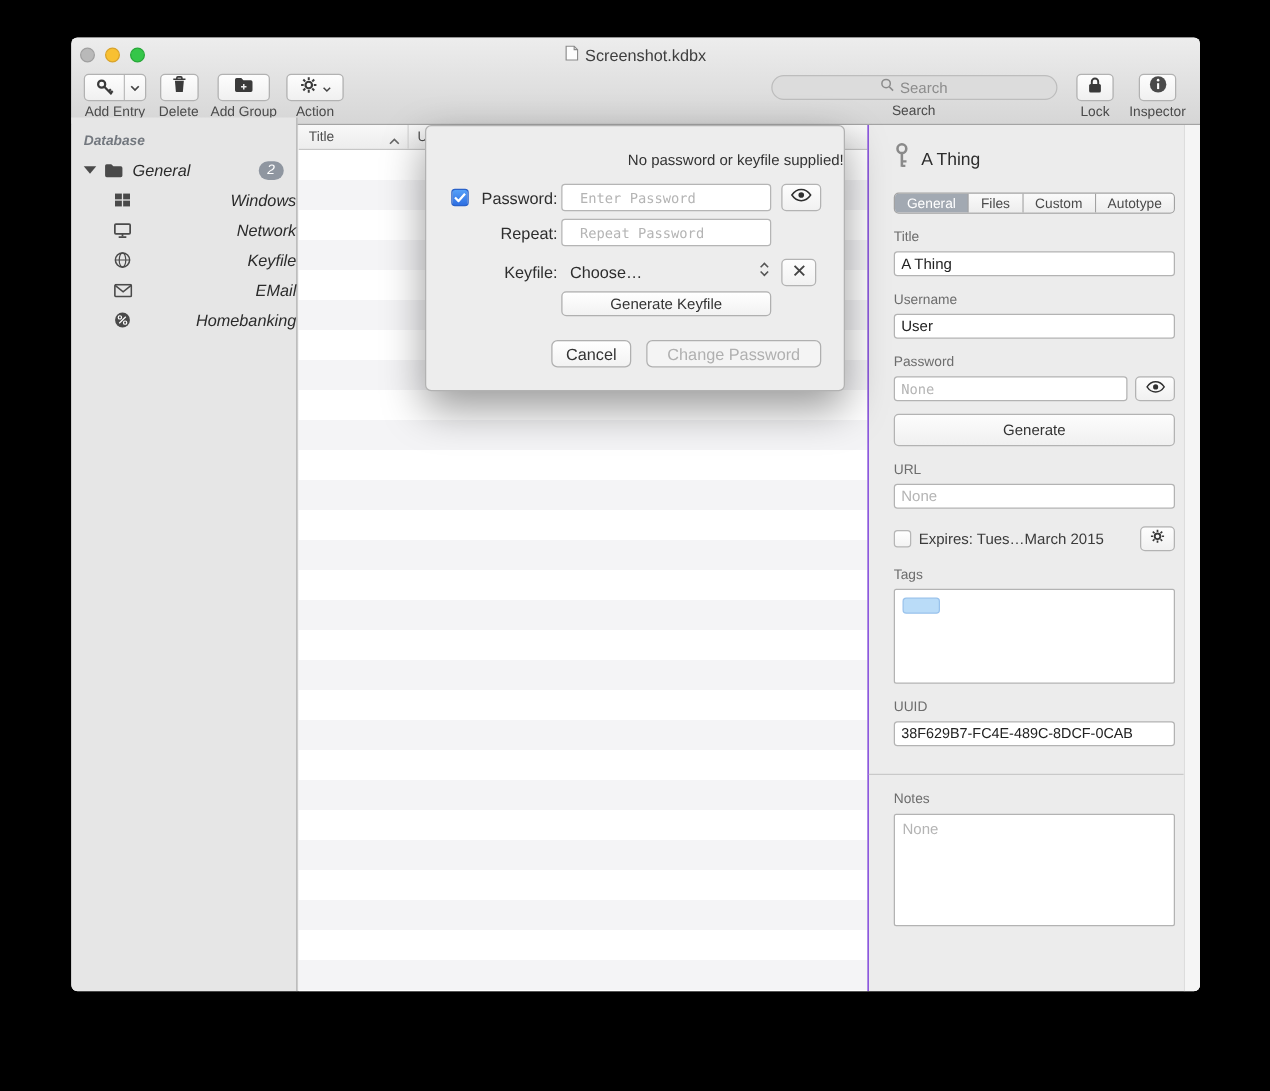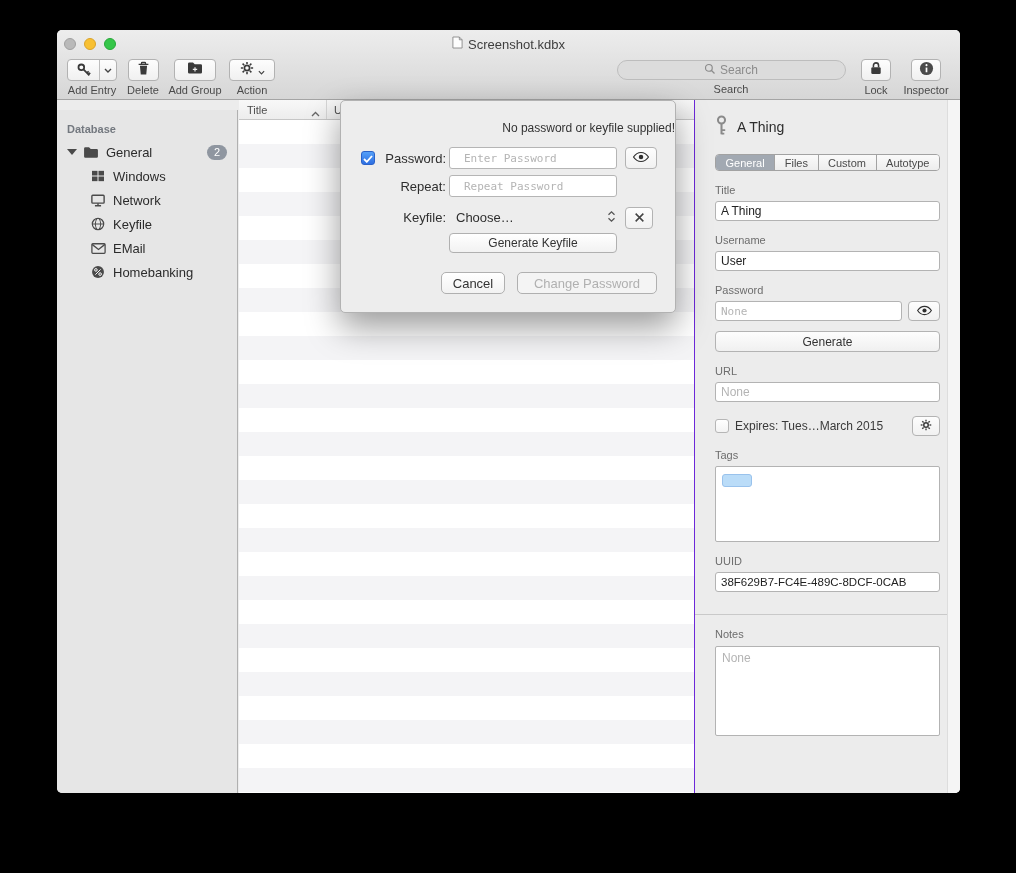--- a/index.html
+++ b/index.html
@@ -31,26 +31,26 @@
   .splitbtn .cell { display:flex; align-items:center; justify-content:center; }
   .splitbtn .cell.main { width:31px; }
   .splitbtn .cell.arrow { width:17px; border-left:1px solid #bdbdbd; }
 
   .searchfield { width:229px; height:20px; margin:1px auto 0; border-radius:10px;
                  background:#dcdcdc; border:1px solid #bdbdbd; display:flex;
                  align-items:center; justify-content:center; gap:4px; }
   .searchfield .ph { font-size:12px; color:#8c8c8c; }
 
   
-  .sidebar { position:absolute; left:0; top:80px; bottom:0; width:181px;
-             background:#e6e6e6; border-right:1px solid #b0b0b0; }
+  .sidebar { position:absolute; left:0; top:64px; bottom:0; width:181px;
+             background:#e6e6e6; border-right:1px solid #b0b0b0;font-style:italic; }
   .side-header { margin:13px 0 5px 10px; font-size:11px; font-weight:bold; color:#73787f; }
   .side-row { height:24px; display:flex; align-items:center; font-size:13px; color:#2b2b2b; position:relative; }
   .side-row.group { padding-left:10px; }
-  .side-row.child { padding-left:32px; }
+  .side-row.child { padding-left:32px;justify-content:space-between; }
   .disc { width:0; height:0; border-left:5px solid transparent; border-right:5px solid transparent;
           border-top:6px solid #4a4a4a; margin-right:5px; }
   .sicon { width:18px; display:flex; justify-content:center; align-items:center; margin-right:6px; }
   .badge { position:absolute; right:10px; background:#8f96a0; color:#fff; border-radius:9px;
            font-size:11px; line-height:15px; padding:0 7px; }
 
   
   .entrylist { position:absolute; left:182px; top:70px; right:266px; bottom:0; background:#fff; }
   .list-header { position:absolute; top:0; left:0; right:0; height:20px;
                  background:linear-gradient(#f8f8f8,#ededed); border-bottom:1px solid #c6c6c6;
@@ -82,21 +82,21 @@
                 font-family:"Liberation Sans", sans-serif; }
   .insp-input::placeholder, .dlg-input::placeholder, .notes-area::placeholder { color:#b4b4b4; }
   .mono { font-family:"DejaVu Sans Mono", monospace; font-size:11px; }
   .pw-row { display:flex; align-items:center; gap:6px; margin-top:5px; }
   .pw-row .insp-input { margin-top:0; flex:1; }
   .icon-btn { height:20px; border:1px solid #b3b3b3; border-radius:4px;
               background:linear-gradient(#fdfdfd,#f1f1f1); display:flex;
               align-items:center; justify-content:center; }
   .eye-btn { width:32px; }
   .gear-btn { width:28px; }
-  .generate-btn { display:block; width:100%; height:21px; margin-top:10px; border:1px solid #b3b3b3;
+  .generate-btn { display:block; width:100%; height:26px; margin-top:10px; border:1px solid #b3b3b3;
                   border-radius:4px; background:linear-gradient(#fdfdfd,#f0f0f0);
                   font-size:12px; color:#333; font-family:"Liberation Sans",sans-serif; }
   .expires-row { display:flex; align-items:center; margin-top:14px; gap:6px; height:20px; }
   .checkbox { width:14px; height:14px; border:1px solid #b6b6b6; border-radius:3px;
               background:linear-gradient(#ffffff,#f3f3f3); flex:0 0 auto; }
   .checkbox.checked { background:linear-gradient(#55a0f8,#2e6fe2); border-color:#2a62c9;
               display:flex; align-items:center; justify-content:center; }
   .expires-label { font-size:12px; color:#3a3a3a; flex:1 1 auto; white-space:nowrap;
               overflow:hidden; text-overflow:ellipsis; }
   .tags-box { margin-top:5px; height:76px; background:#fff; border:1px solid #b3b3b3;

